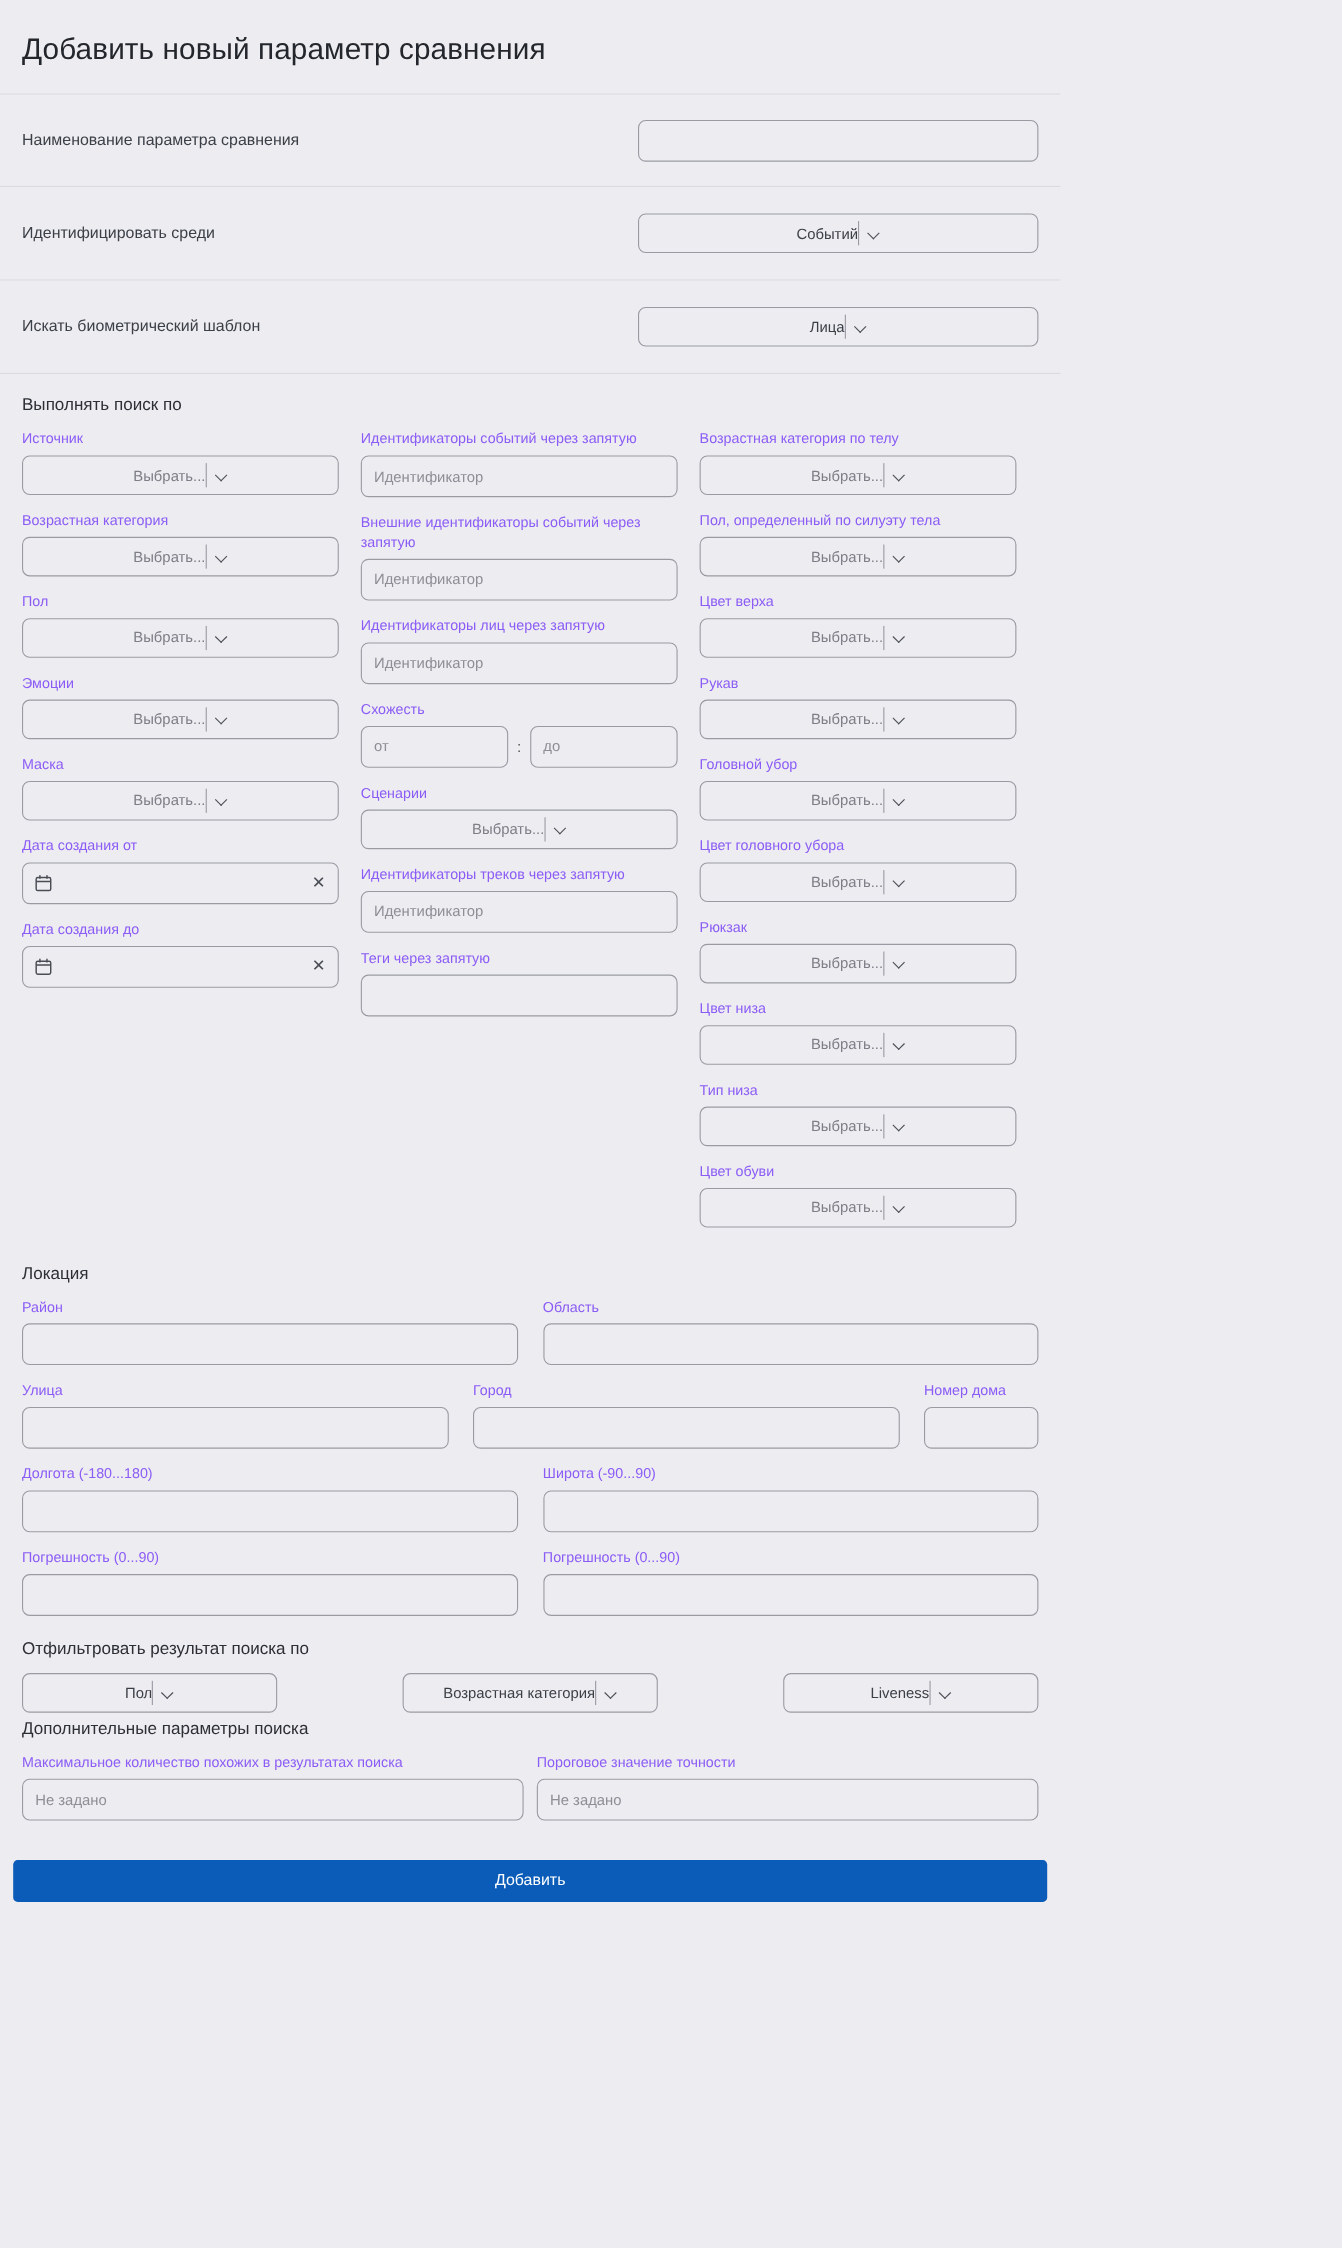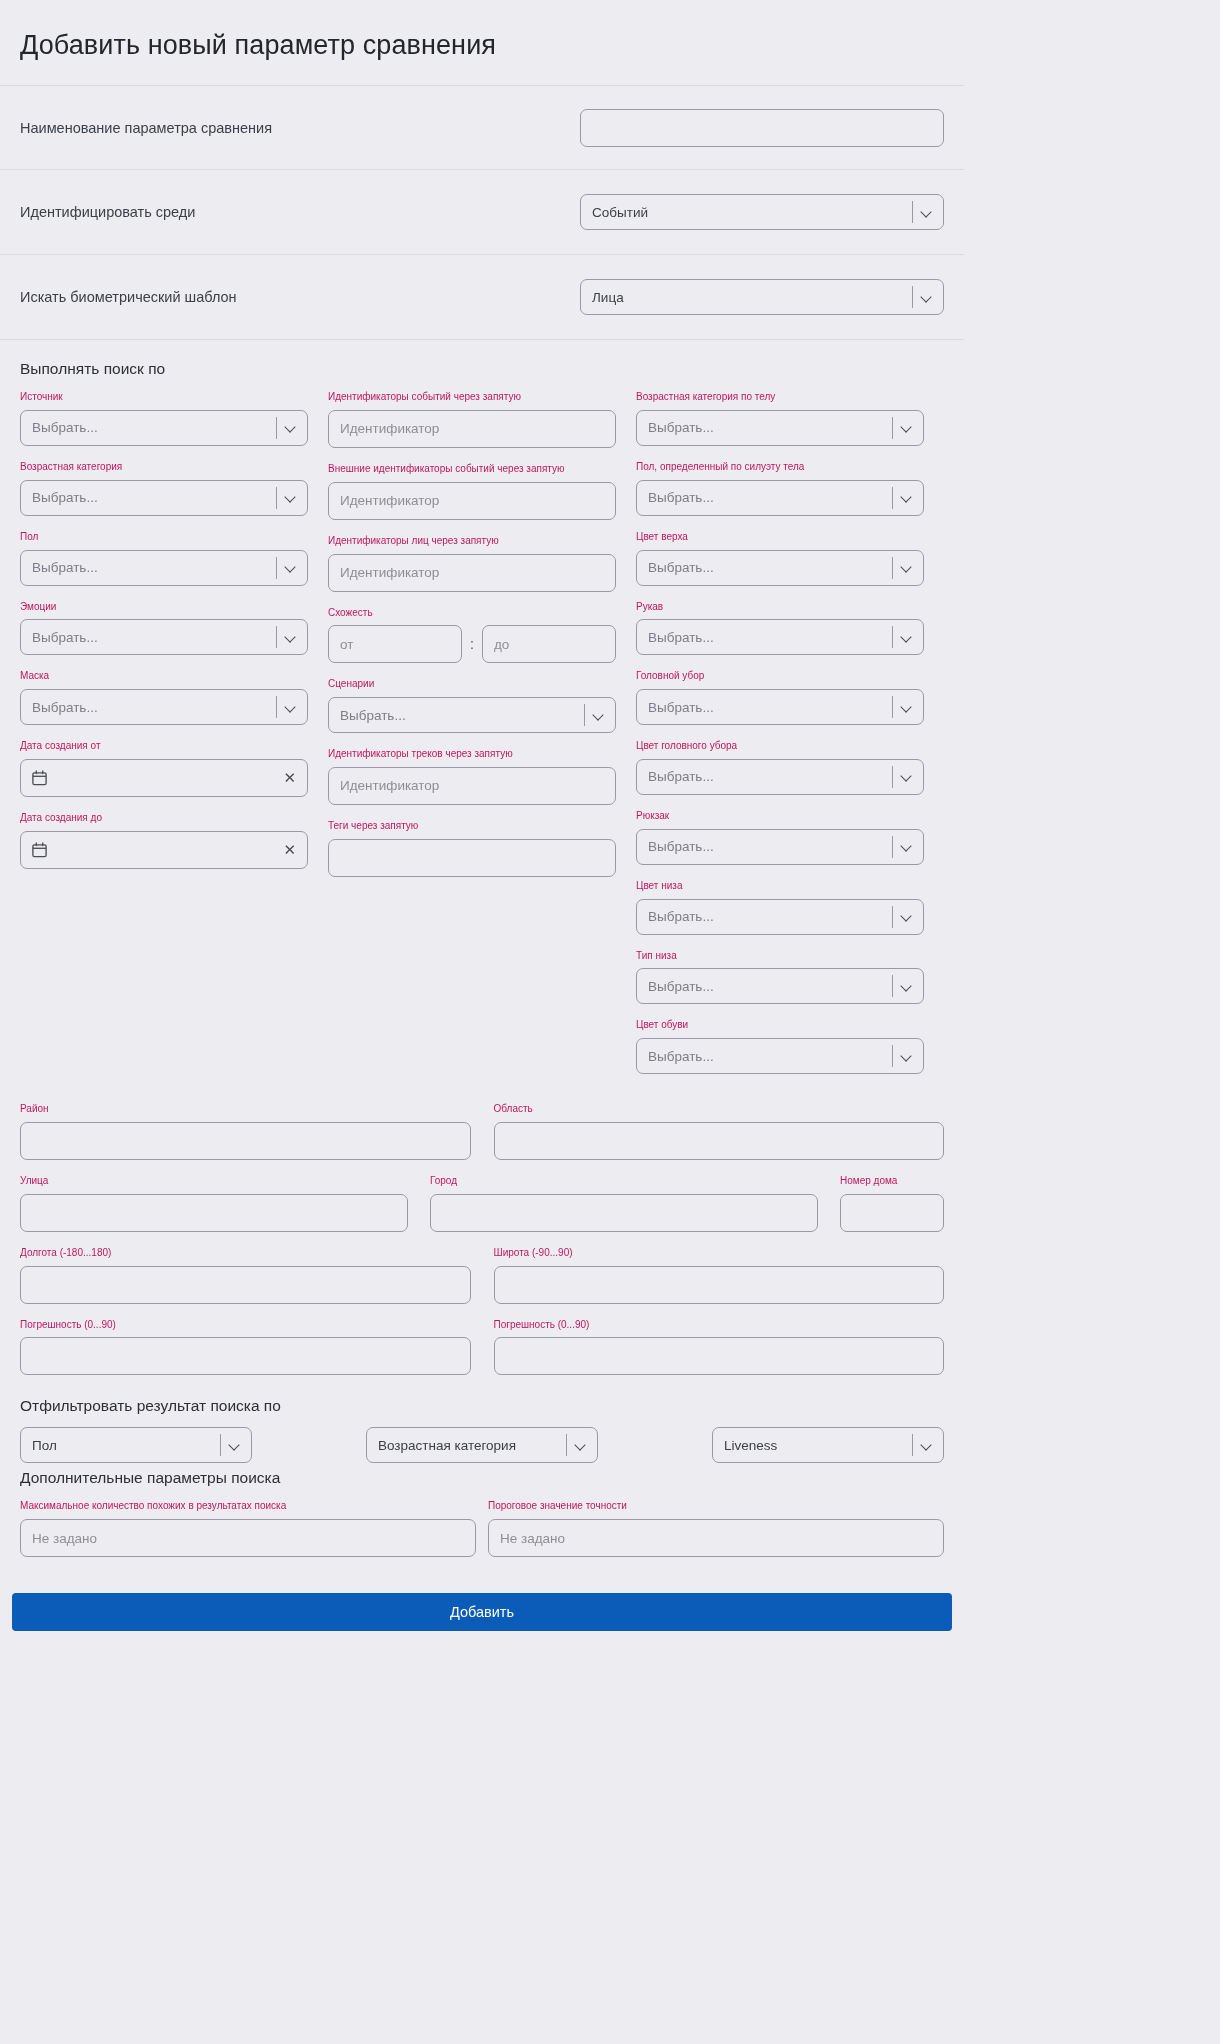--- a/index.html
+++ b/index.html
@@ -54,21 +54,21 @@
     color: #3b3f47;
     padding: 0 11px;
     display: flex;
     align-items: center;
     position: relative;
   }
   .inp.tall { height: 38px; }
   .inp .ph { color: #8e8e97; }
   .sel {
     padding-right: 0;
-    justify-content: space-between;
+    justify-content: center;
   }
   .sel .val { color: #3b3f47; font-size: 13.5px; }
   .sel .val.ph { color: #7e7e88; }
   .sel .divider {
     width: 1px;
     height: 22px;
     background: #9a9aa3;
     margin-right: 0;
   }
   .sel .caret-wrap {
@@ -93,22 +93,22 @@
   
   .section {
     padding: 14px 20px 0 20px;
   }
   .section-title {
     font-size: 15.5px;
     color: #2c2f35;
     margin: 6px 0 12px 0;
   }
   .field-label {
-    font-size: 10px;
-    color: #be185d;
+    font-size: 13px;
+    color: #8b5cf6;
     margin: 0 0 6px 0;
     line-height: 1.38;
   }
   .field { margin-bottom: 14px; }
 
   
   .grid3 {
     display: grid;
     grid-template-columns: 288px 288px 288px;
     column-gap: 20px;
@@ -497,20 +497,21 @@
               </span>
           </div>
         </div>
 
       </div>
 
     </div>
   </div>
 
   <div class="section">
+    <div class="section-title">Локация</div>
 
     <div class="loc-2">
       <div class="field">
         <div class="field-label">Район</div>
         <div class="inp">
           <span class="ph"></span>
         </div>
       </div>
       <div class="field">
         <div class="field-label">Область</div>

